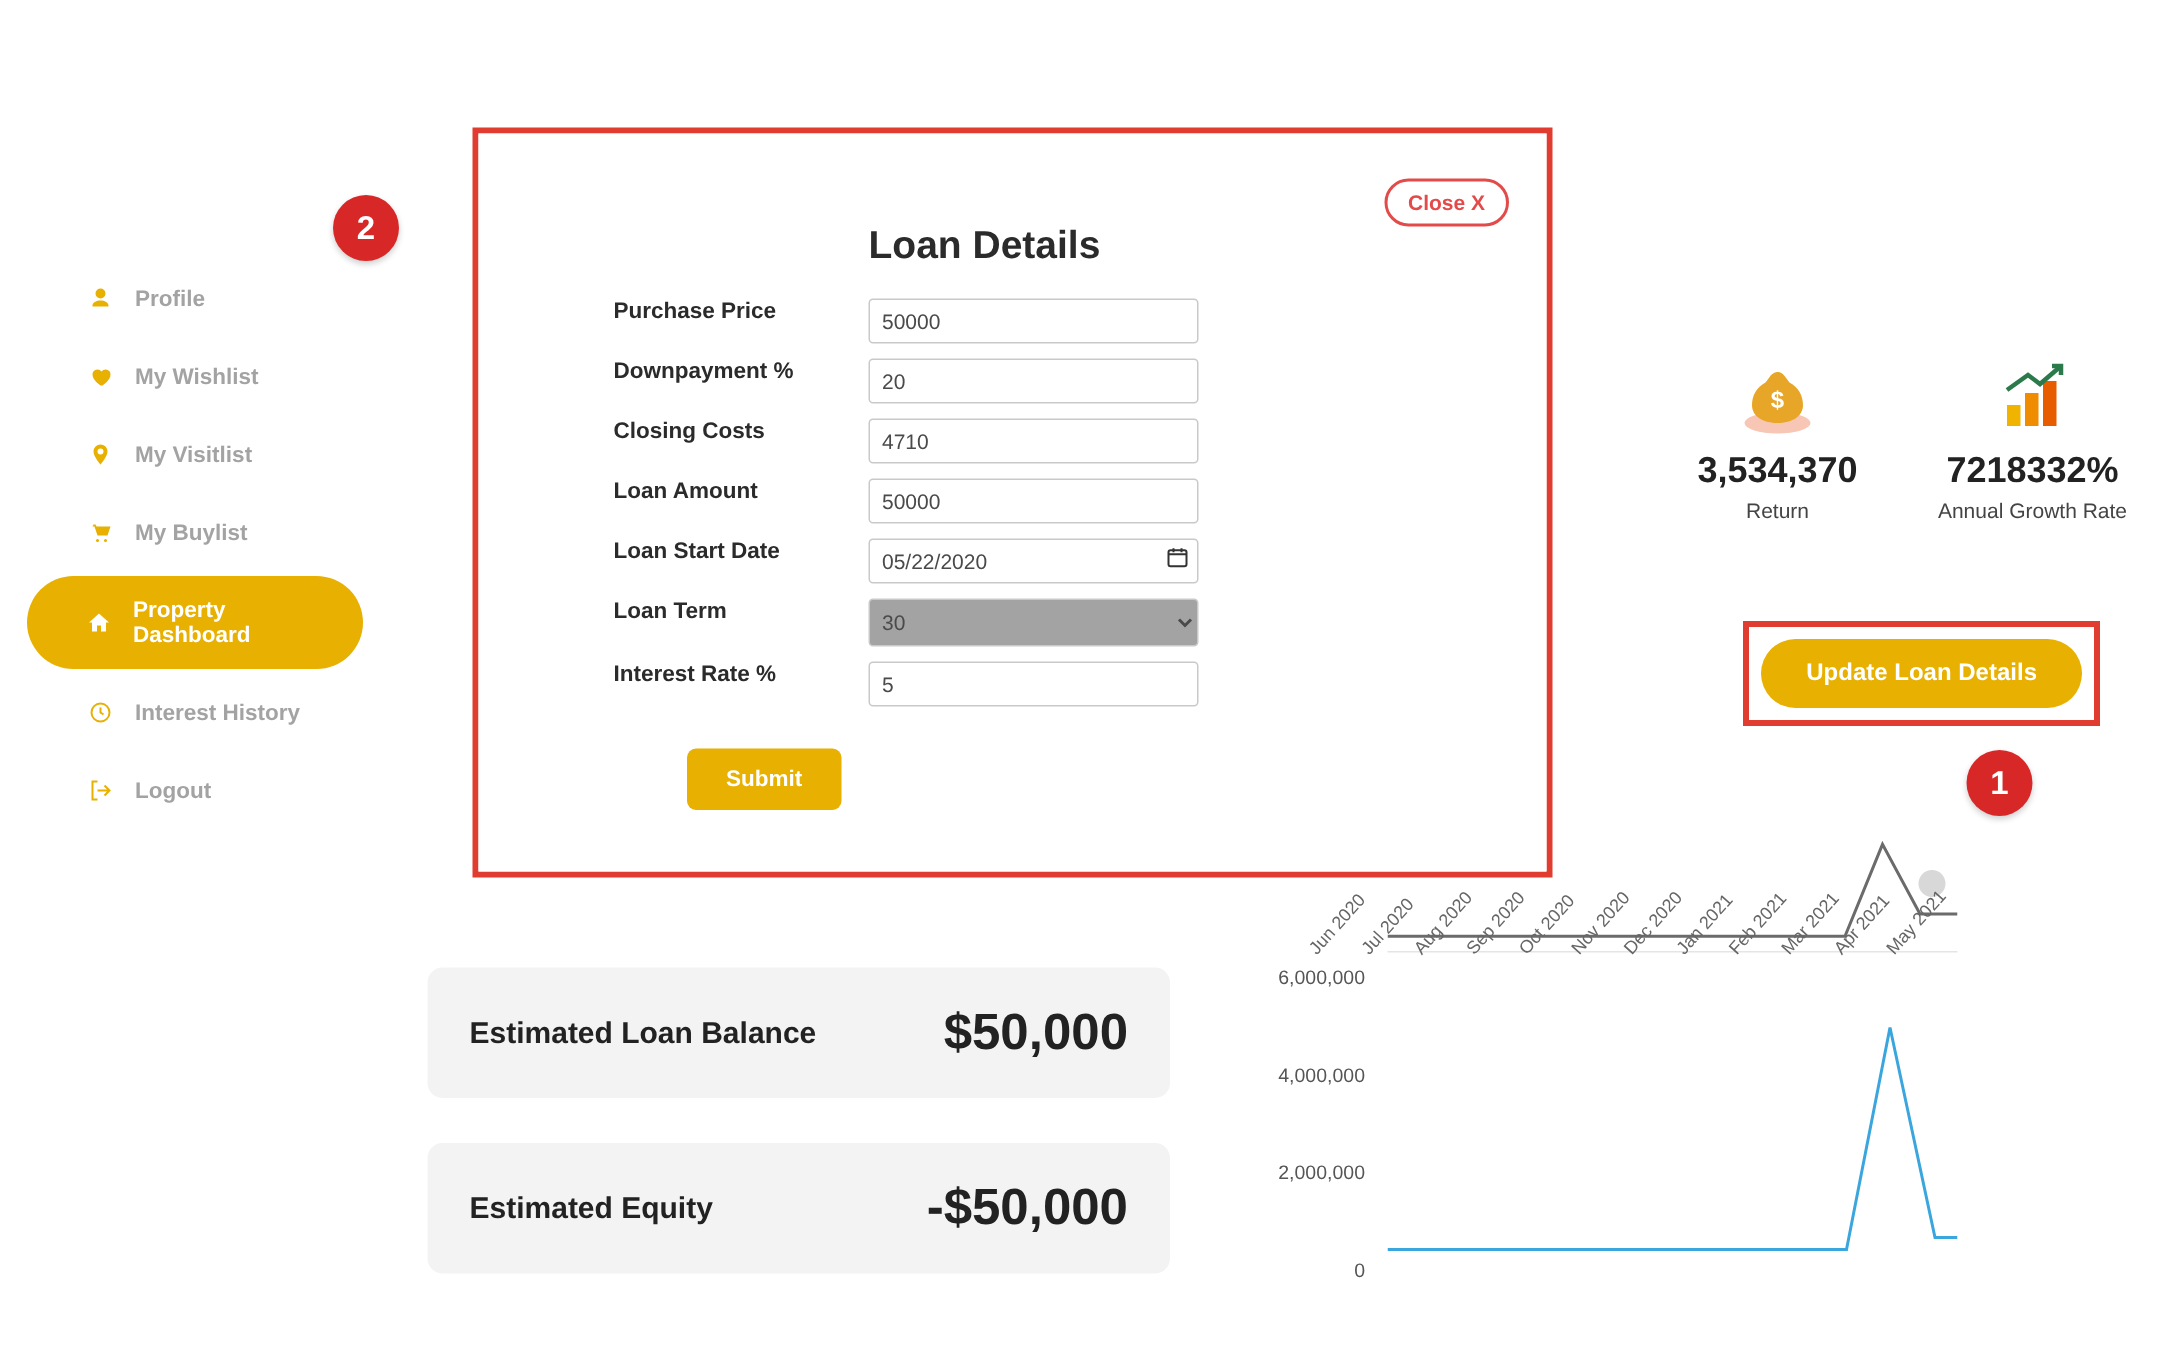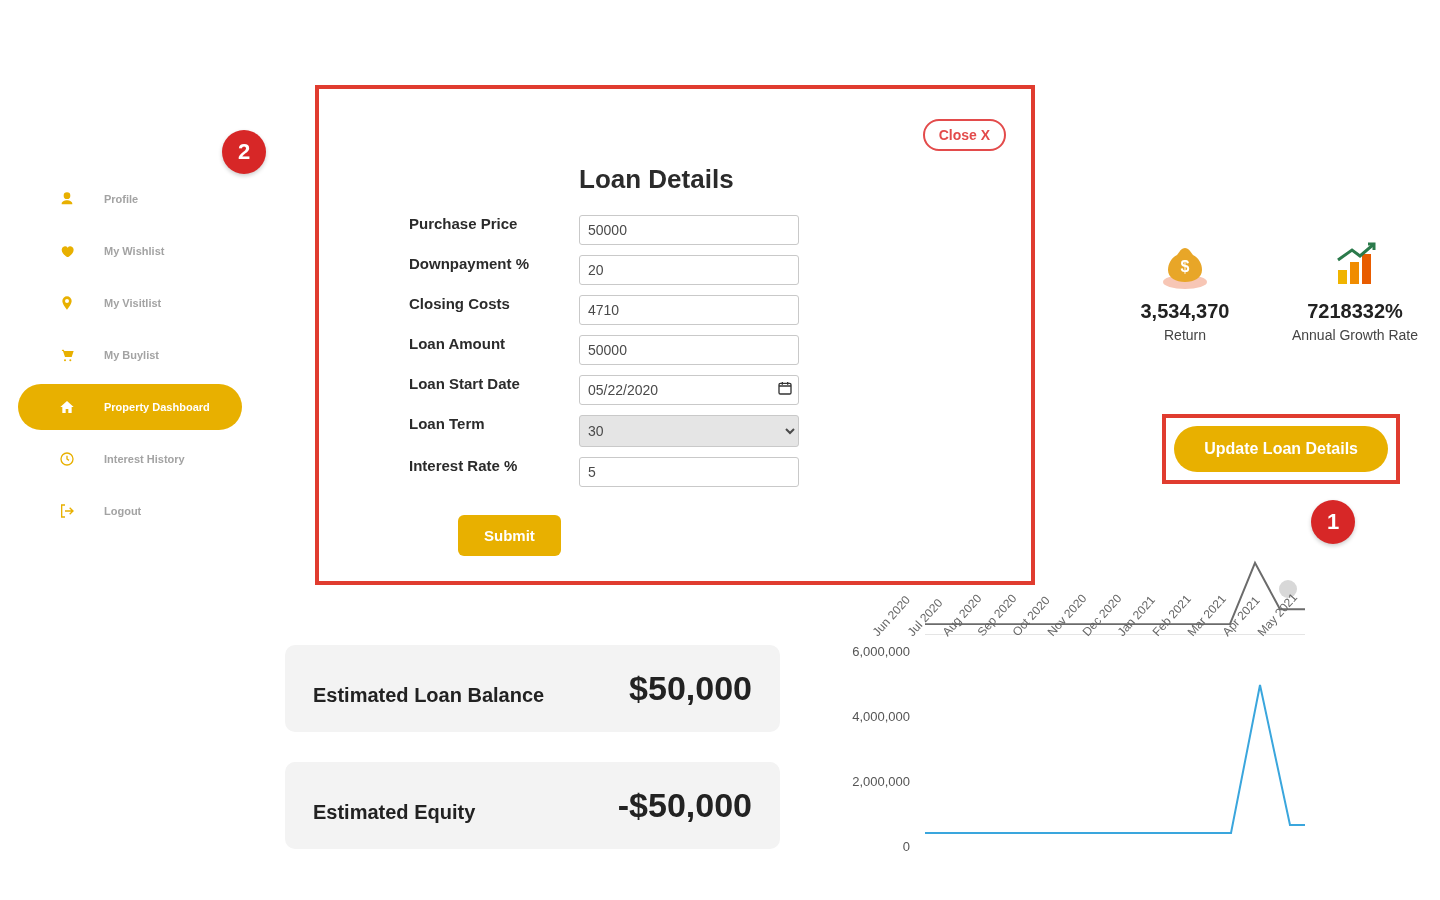--- a/index.html
+++ b/index.html
@@ -8,49 +8,49 @@
     --red:#e03c2f;
     --red2:#d72727;
     --gray:#9aa0a6;
     --muted:#a3a3a3;
     --text:#222;
     --card:#f3f3f3;
   }
   *{box-sizing:border-box;font-family:"Segoe UI",Arial,sans-serif}
   body{margin:0;width:1440px;height:900px;background:#fff;color:var(--text);position:relative;overflow:hidden}
   .sidebar{position:absolute;left:0;top:170px;width:260px}
-  .side-item{display:flex;align-items:center;gap:28px;padding:14px 20px 14px 40px;color:var(--muted);font-weight:700;font-size:11px;cursor:pointer;border-radius:999px;margin:6px 18px}
+  .side-item{display:flex;align-items:center;gap:14px;padding:14px 20px 14px 40px;color:var(--muted);font-weight:700;font-size:15px;cursor:pointer;border-radius:999px;margin:6px 18px}
   .side-item.active{background:var(--accent);color:#fff}
   .side-item .icon{width:18px;height:18px;display:inline-flex;align-items:center;justify-content:center;color:var(--accent)}
   .side-item.active .icon{color:#fff}
   .side-item .icon svg{width:16px;height:16px}
   .metrics{position:absolute;right:20px;top:235px;display:flex;gap:40px;align-items:flex-start}
   .metric{width:130px;text-align:center}
   .metric .i{height:55px;display:flex;align-items:flex-end;justify-content:center;margin-bottom:10px}
-  .metric .val{font-weight:800;font-size:20px}
+  .metric .val{font-weight:800;font-size:24px}
   .metric .lbl{color:#444;font-size:14px;margin-top:4px}
   .update-wrap{position:absolute;right:40px;top:414px;border:4px solid var(--red);padding:8px}
   .update-btn{background:var(--accent);color:#fff;border:none;border-radius:30px;padding:14px 30px;font-weight:700;font-size:16px;cursor:pointer}
   .badge{width:44px;height:44px;border-radius:50%;background:var(--red2);color:#fff;display:flex;align-items:center;justify-content:center;font-weight:800;font-size:22px;box-shadow:0 2px 4px rgba(0,0,0,.2)}
   .badge.one{position:absolute;right:85px;top:500px}
   .badge.two{position:absolute;left:222px;top:130px}
   .modal-border{position:absolute;left:315px;top:85px;width:720px;height:500px;border:4px solid var(--red)}
-  .modal{position:absolute;inset:0;background:#fff;padding:30px 40px 30px 90px}
+  .modal{position:absolute;inset:0;background:#fff;padding:14px 40px 30px 90px}
   .close{position:absolute;right:25px;top:30px;border:2px solid #e34b4b;color:#e34b4b;background:#fff;border-radius:999px;padding:6px 14px;font-weight:700;font-size:14px;cursor:pointer}
   .modal h2{text-align:left;margin:45px 0 20px 170px;font-size:26px;font-weight:800;color:#2b2b2b}
   .frow{display:flex;align-items:flex-start;margin:10px 0}
   .flabel{width:170px;font-weight:700;font-size:15px;color:#2b2b2b}
   .finput{width:220px;height:30px;border:1px solid #c9c9c9;border-radius:3px;padding:0 8px;font-size:14px;color:#4a4a4a}
-  .fselect{width:220px;height:32px;border:1px solid #c9c9c9;border-radius:3px;padding:0 4px;font-size:14px;color:#4a4a4a;background:#e5e5e5}
+  .fselect{width:220px;height:32px;border:1px solid #c9c9c9;border-radius:3px;padding:0 4px;font-size:14px;color:#4a4a4a;background:#a3a3a3}
   .date-wrap{position:relative;width:220px}
   .date-wrap .finput{width:100%}
   .cal-icon{position:absolute;right:6px;top:50%;transform:translateY(-50%);pointer-events:none}
   .submit{margin:18px 0 0 49px;background:var(--accent);color:#fff;border:none;border-radius:6px;padding:12px 26px;font-weight:700;font-size:15px;cursor:pointer}
   .cards{position:absolute;left:285px;top:645px;width:495px}
-  .card{background:var(--card);border-radius:10px;padding:24px 28px;display:flex;justify-content:space-between;align-items:flex-end;margin-bottom:30px}
+  .card{background:var(--card);border-radius:10px;padding:24px 28px;display:flex;justify-content:space-between;align-items:center;margin-bottom:30px}
   .card .t{font-weight:800;font-size:20px;max-width:240px;line-height:1.3}
   .card .v{font-weight:900;font-size:34px}
   .chart{position:absolute;left:830px;top:555px;width:480px;height:285px}
   .yaxis{position:absolute;left:0;top:90px;font-size:13px;color:#555;text-align:right;width:80px;line-height:1}
   .yaxis div{height:65px}
   .xaxis{position:absolute;left:50px;top:70px;display:flex;gap:0}
   .xaxis span{display:inline-block;width:35px;transform:rotate(-48deg);transform-origin:left bottom;font-size:12px;color:#666;white-space:nowrap}
   .spark1{position:absolute;left:95px;top:0;width:380px;height:80px;border-bottom:1px solid #e5e5e5}
   .spark1 svg{width:100%;height:100%}
   .zeroSlider{position:absolute;right:8px;top:25px;width:18px;height:18px;border-radius:50%;background:#d8d8d8}

